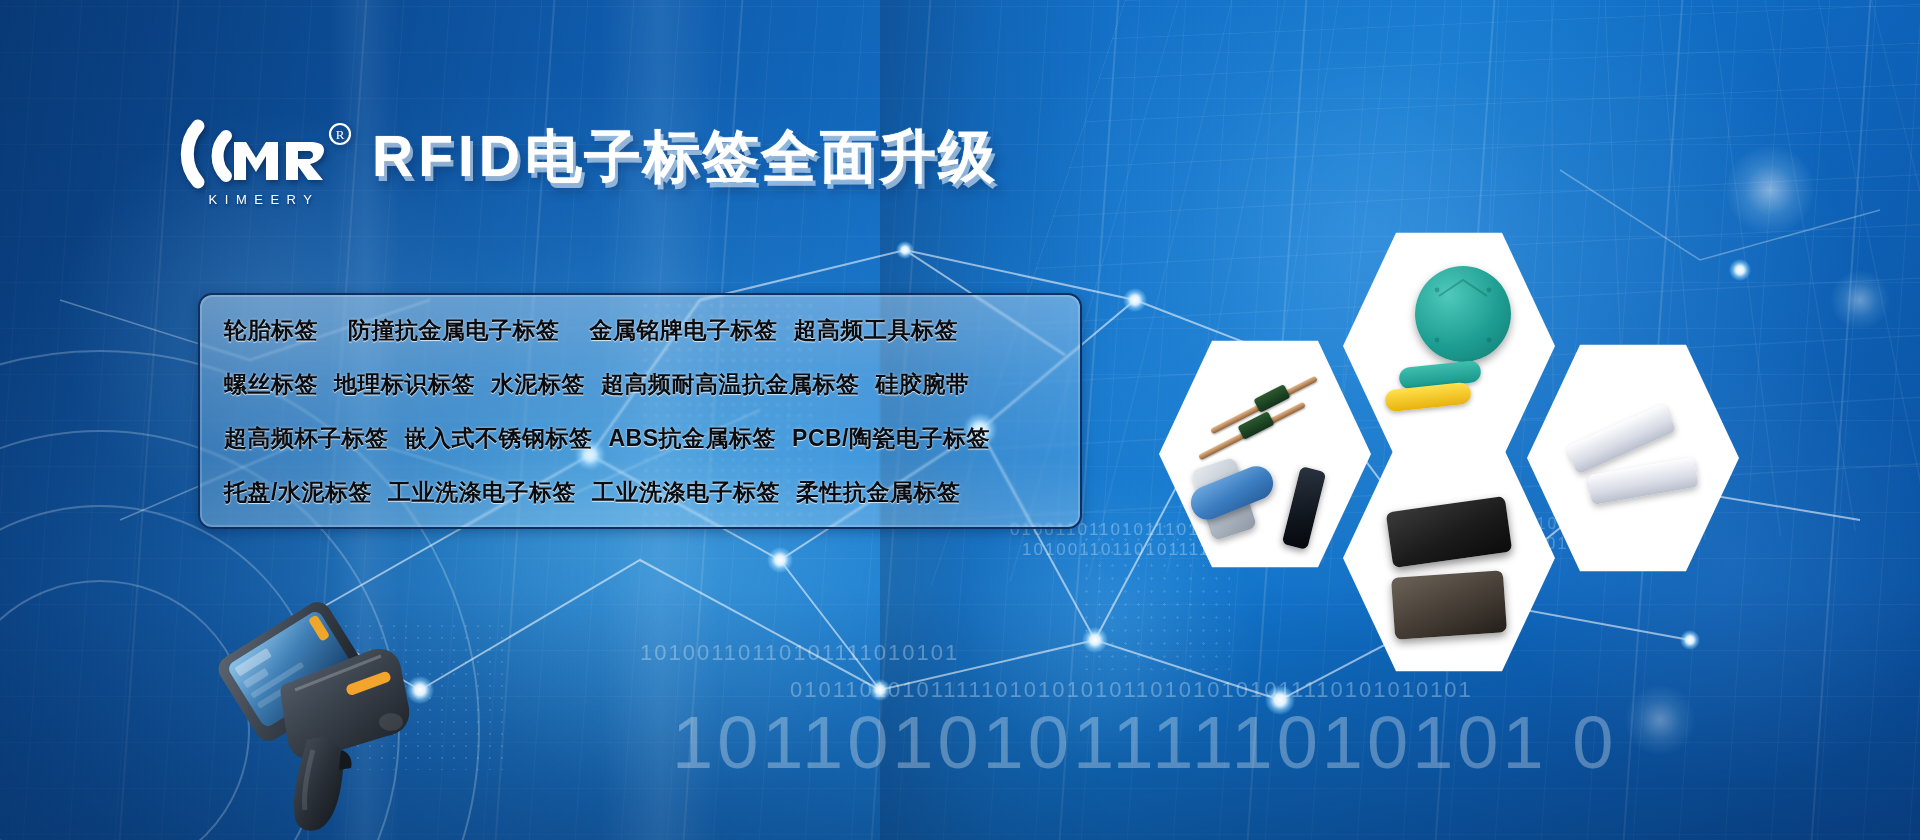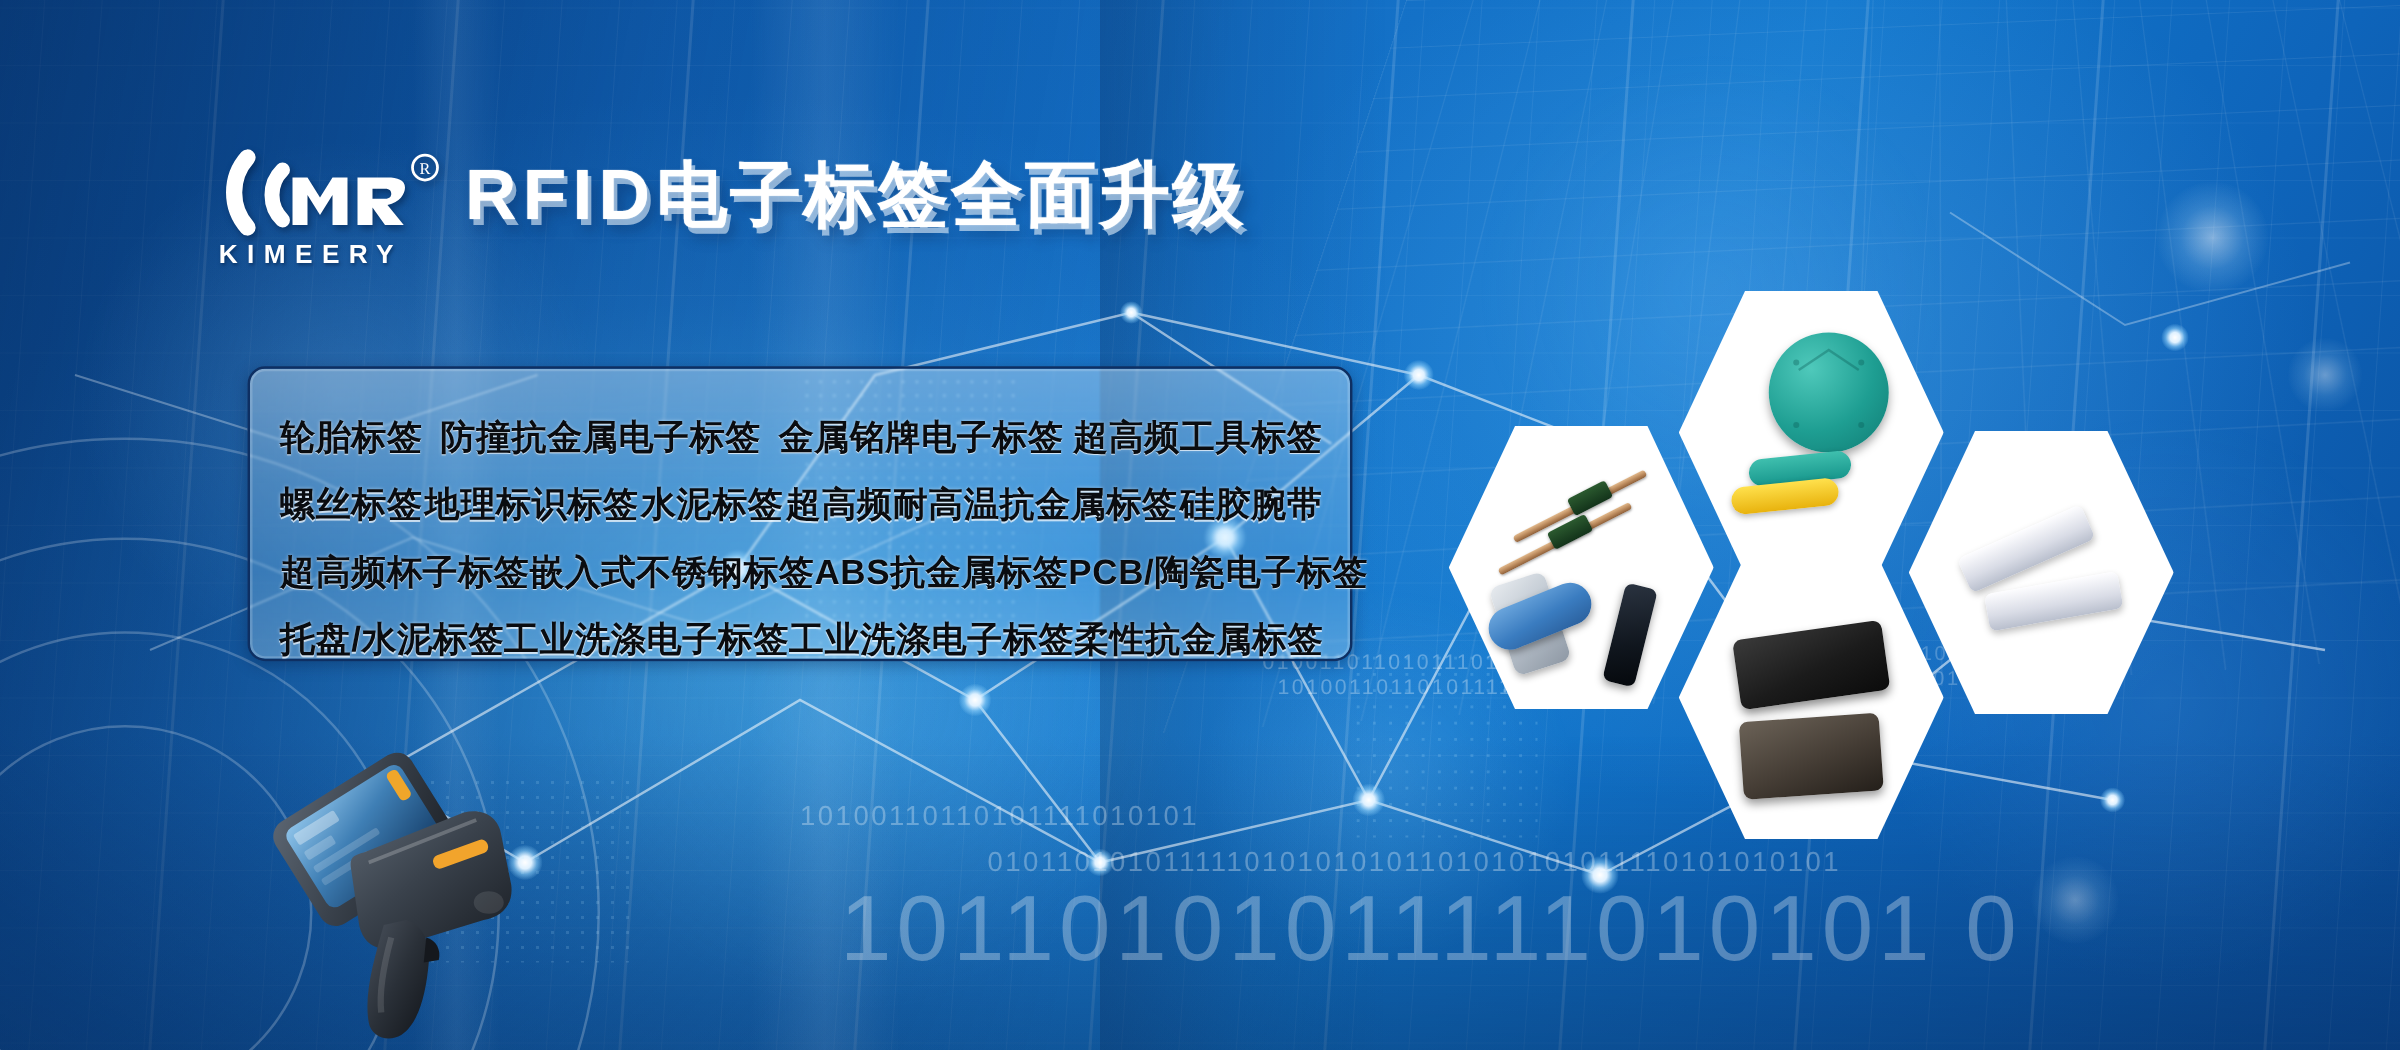--- a/index.html
+++ b/index.html
@@ -89,21 +89,21 @@
         color:rgba(255,255,255,.30); font-weight:400; letter-spacing:4px; }
 
   
   .circuit{ position:absolute; opacity:.5; }
 
   
   .logo{ position:absolute; left:168px; top:118px; width:185px; height:110px; }
   .logo-mark{ position:relative; height:72px; }
   .logo-mark svg{ display:block; filter:drop-shadow(2px 3px 3px rgba(0,20,50,.45)); }
   .logo-word{
-    margin-top:2px; text-align:left; color:#fff; font-size:21px; font-weight:700;
+    margin-top:2px; text-align:center; color:#fff; font-size:13px; font-weight:400;
     letter-spacing:7.5px; text-indent:7px;
     text-shadow:1px 2px 3px rgba(0,25,60,.55);
   }
 
   
   .headline{
     position:absolute; left:372px; top:128px;
     font-size:57px; line-height:1; font-weight:700; color:#ffffff;
     letter-spacing:2px; white-space:nowrap;
     text-shadow:
@@ -126,22 +126,22 @@
     position:absolute; left:198px; top:293px; width:884px; height:236px;
     border:2px solid #0e2f62;
     border-radius:14px;
     background:
       linear-gradient(180deg, rgba(215,240,255,.40) 0%, rgba(175,225,255,.30) 38%, rgba(150,215,255,.26) 70%, rgba(190,232,255,.32) 100%);
     box-shadow:inset 0 0 0 2px rgba(255,255,255,.18), 0 3px 12px rgba(4,26,60,.35);
     backdrop-filter:blur(1px);
   }
   .panel-inner{ position:absolute; inset:0; padding:20px 22px 0 24px; }
   .prow{
-    height:54px; display:flex; align-items:flex-end; white-space:nowrap;
-    font-size:28px; font-weight:700; color:#0a0c10; letter-spacing:.5px;
+    height:54px; display:flex; align-items:flex-start; white-space:nowrap;
+    font-size:23px; font-weight:700; color:#0a0c10; letter-spacing:.5px;
     text-shadow:0 1px 0 rgba(255,255,255,.65), 0 0 3px rgba(255,255,255,.5);
   }
   .prow span{ display:inline-block; }
   .sp-s{ width:16px; } .sp-m{ width:30px; }
 
   
   .hexwrap{ position:absolute; left:1155px; top:190px; width:700px; height:460px; }
   .hex{
     position:absolute;
     background:#ffffff;

